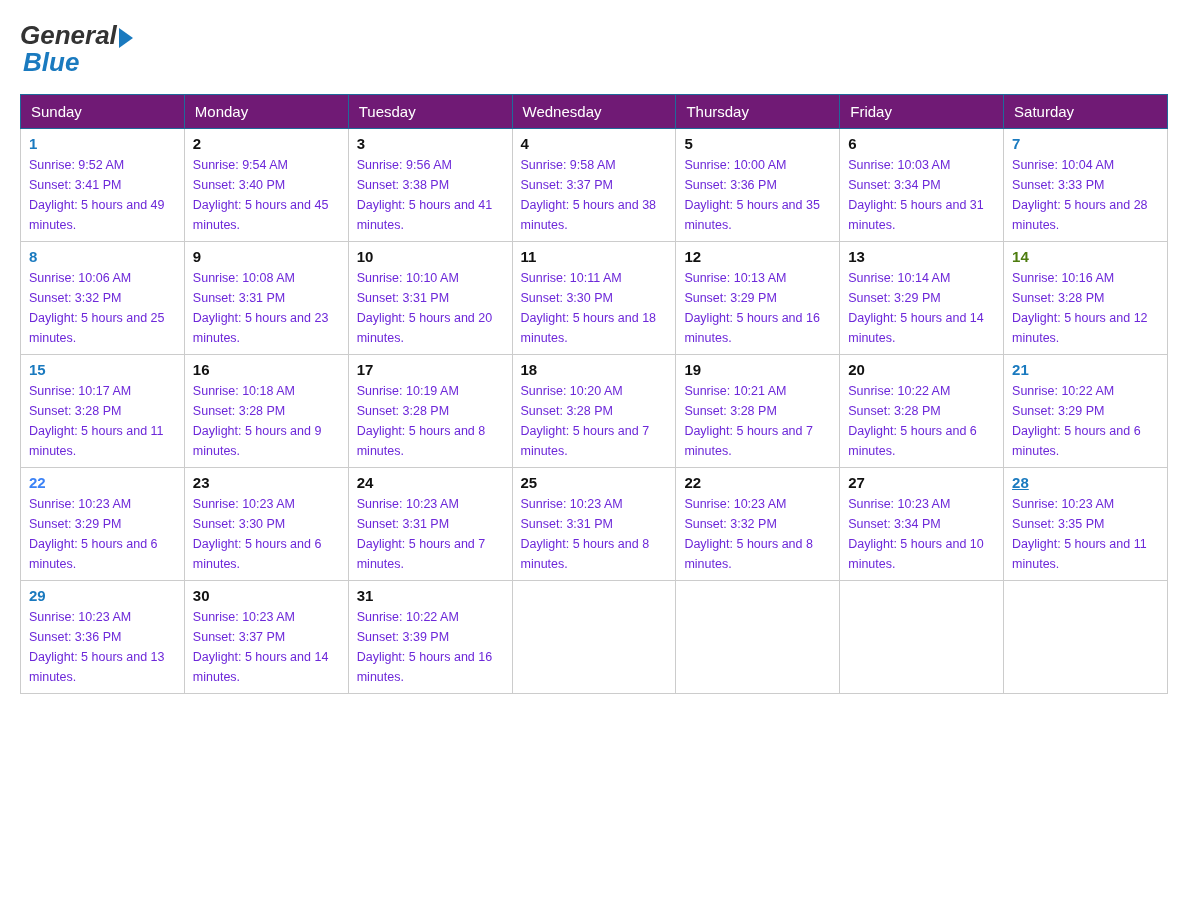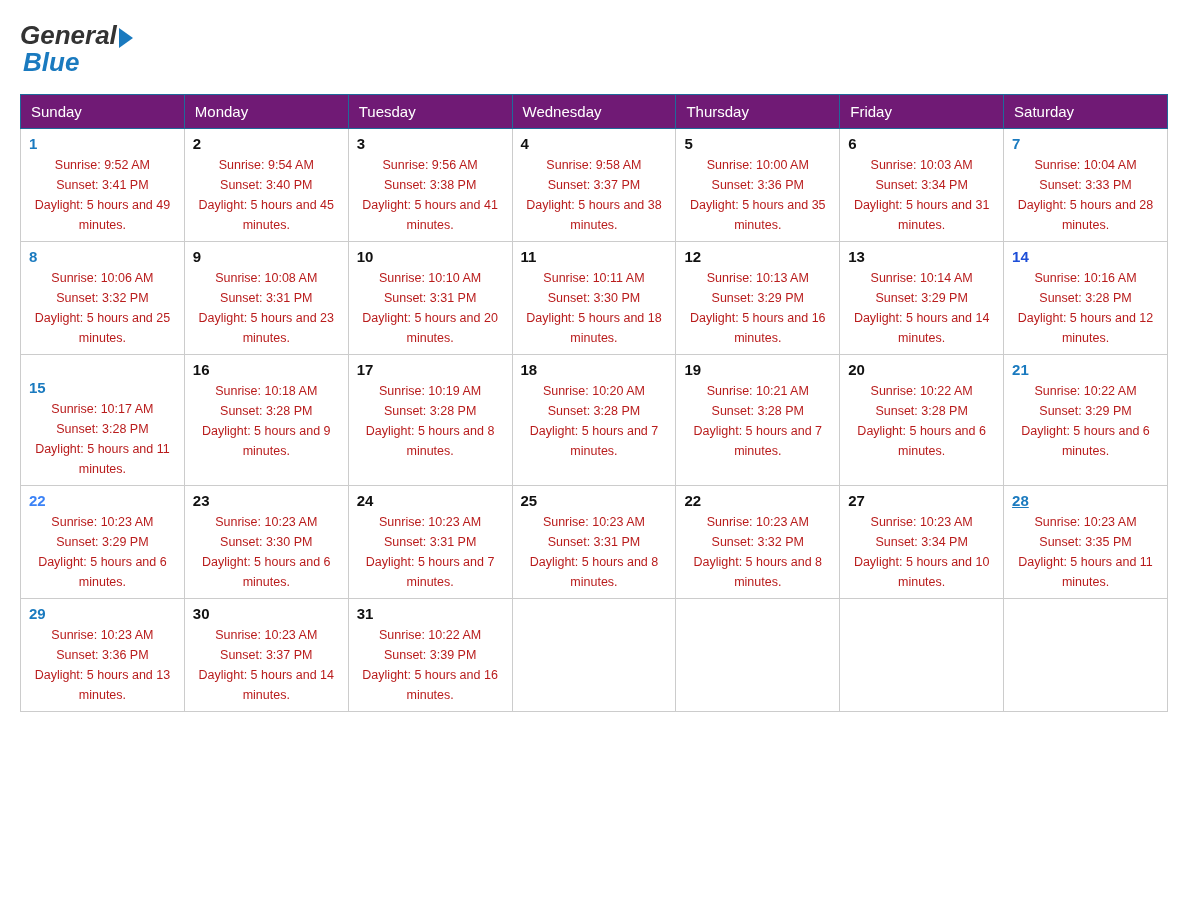--- a/index.html
+++ b/index.html
@@ -89,22 +89,21 @@
     .day-number {
       font-size: 15px;
       font-weight: bold;
       color: #111;
       display: block;
       margin-bottom: 3px;
     }
     .day-info {
       font-size: 12.5px;
       line-height: 1.6;
-      color: #b91c1c;
-      text-align: center;
+      color: #6d28d9;
     }
     .empty-cell {
       background: #fff;
     }
     tr td:first-child .day-number,
     tr td:last-child .day-number {
       color: #1a7abf;
     }
   </style>
 </head>
@@ -186,27 +185,27 @@
         </td>
         <td>
           <span class="day-number">12</span>
           <div class="day-info">Sunrise: 10:13 AM<br>Sunset: 3:29 PM<br>Daylight: 5 hours and 16 minutes.</div>
         </td>
         <td>
           <span class="day-number">13</span>
           <div class="day-info">Sunrise: 10:14 AM<br>Sunset: 3:29 PM<br>Daylight: 5 hours and 14 minutes.</div>
         </td>
         <td>
-          <span class="day-number" style="color: #1d4ed8;">14</span>
+          <span class="day-number" style="color: #4d7c0f;">14</span>
           <div class="day-info">Sunrise: 10:16 AM<br>Sunset: 3:28 PM<br>Daylight: 5 hours and 12 minutes.</div>
         </td>
       </tr>
       <tr>
         <td>
-          <span class="day-number" style="color: rgb(26, 122, 191); margin-top: 18px;">15</span>
+          <span class="day-number" style="color: rgb(26, 122, 191);">15</span>
           <div class="day-info">Sunrise: 10:17 AM<br>Sunset: 3:28 PM<br>Daylight: 5 hours and 11 minutes.</div>
         </td>
         <td>
           <span class="day-number">16</span>
           <div class="day-info">Sunrise: 10:18 AM<br>Sunset: 3:28 PM<br>Daylight: 5 hours and 9 minutes.</div>
         </td>
         <td>
           <span class="day-number">17</span>
           <div class="day-info">Sunrise: 10:19 AM<br>Sunset: 3:28 PM<br>Daylight: 5 hours and 8 minutes.</div>
         </td>

